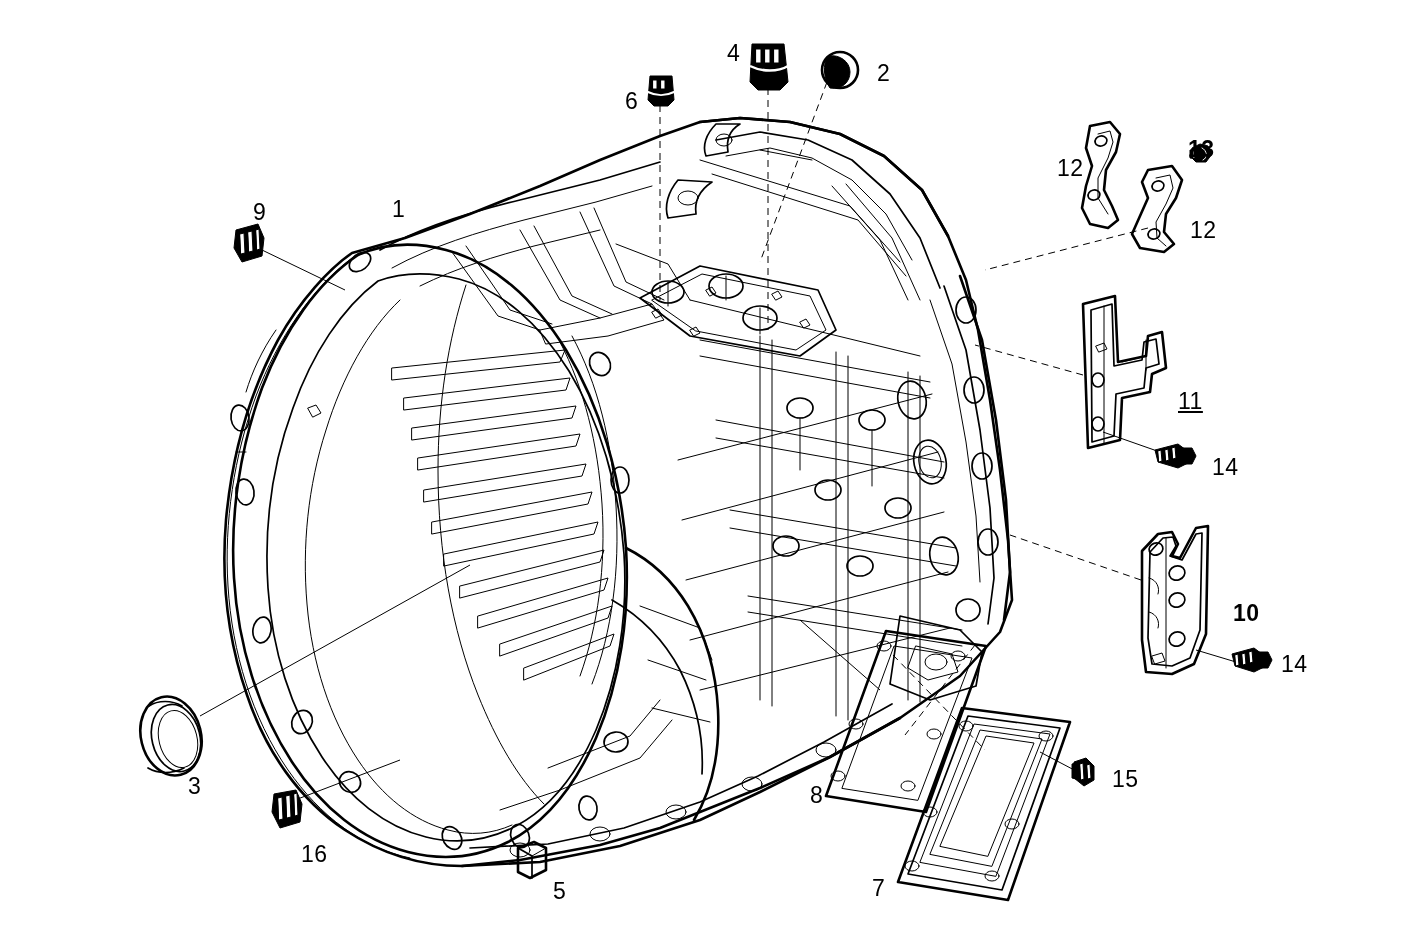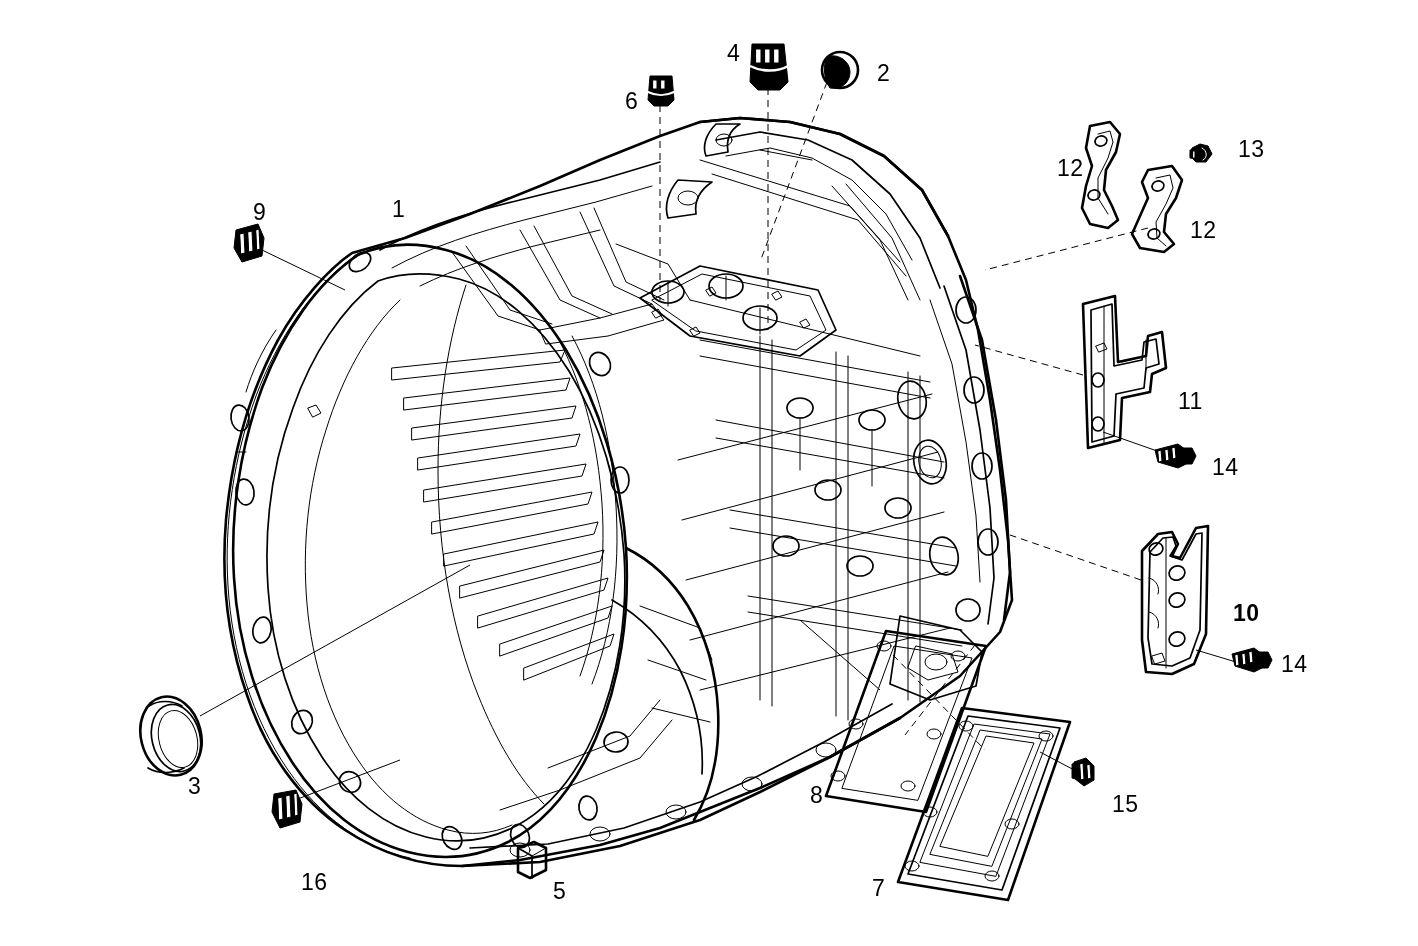--- a/index.html
+++ b/index.html
@@ -533,23 +533,23 @@
     <div class="callout" style="left:392px; top:198px;">1</div>
     <div class="callout" style="left:877px; top:62px;">2</div>
     <div class="callout" style="left:188px; top:775px;">3</div>
     <div class="callout" style="left:727px; top:42px;">4</div>
     <div class="callout" style="left:553px; top:880px;">5</div>
     <div class="callout" style="left:625px; top:90px;">6</div>
     <div class="callout" style="left:872px; top:877px;">7</div>
     <div class="callout" style="left:810px; top:784px;">8</div>
     <div class="callout" style="left:253px; top:201px;">9</div>
     <div class="callout" style="left:1233px; top:602px;font-weight:bold;">10</div>
-    <div class="callout" style="left:1178px; top:390px;">11</div>
+    <div class="callout" style="left:1178px; top:390px;text-decoration:underline;">11</div>
     <div class="callout" style="left:1057px; top:157px;">12</div>
     <div class="callout" style="left:1190px; top:219px;">12</div>
-    <div class="callout" style="left:1238px; top:138px;">13</div>
+    <div class="callout" style="left:1188px; top:138px;font-weight:bold;">13</div>
     <div class="callout" style="left:1212px; top:456px;">14</div>
     <div class="callout" style="left:1281px; top:653px;">14</div>
-    <div class="callout" style="left:1112px; top:793px;">15</div>
-    <div class="callout" style="left:301px; top:843px;margin-top:28px;">16</div>
+    <div class="callout" style="left:1112px; top:768px;">15</div>
+    <div class="callout" style="left:301px; top:843px;">16</div>
   </div>
 
 </div>
 
 </body></html>

